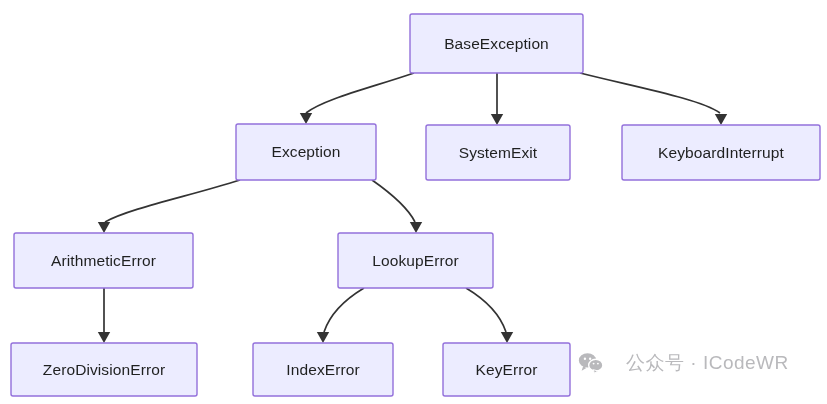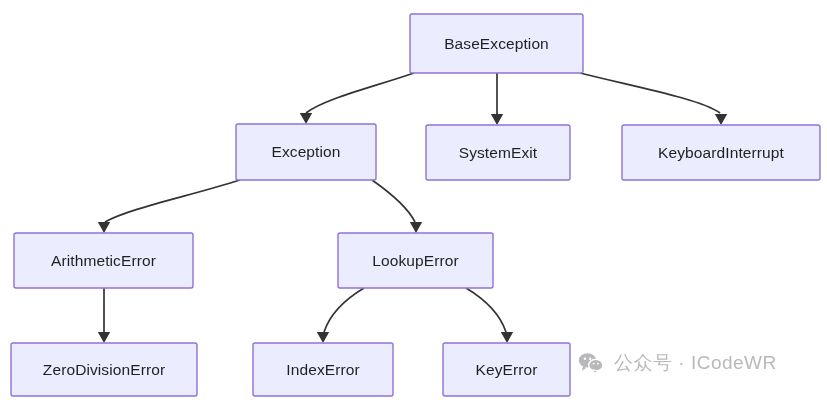--- a/index.html
+++ b/index.html
@@ -47,21 +47,21 @@
   .edge-arrow {
     fill: #333333;
     stroke: none;
   }
   .watermark {
     position: absolute;
     left: 578px;
     top: 350px;
     display: flex;
     align-items: center;
-    gap: 10px;
+    gap: 22px;
     color: #b9b9bc;
     font-size: 19px;
     font-family: "Liberation Sans", sans-serif;
     white-space: nowrap;
     user-select: none;
   }
   .watermark .wm-icon {
     display: inline-block;
     width: 26px;
     height: 22px;

